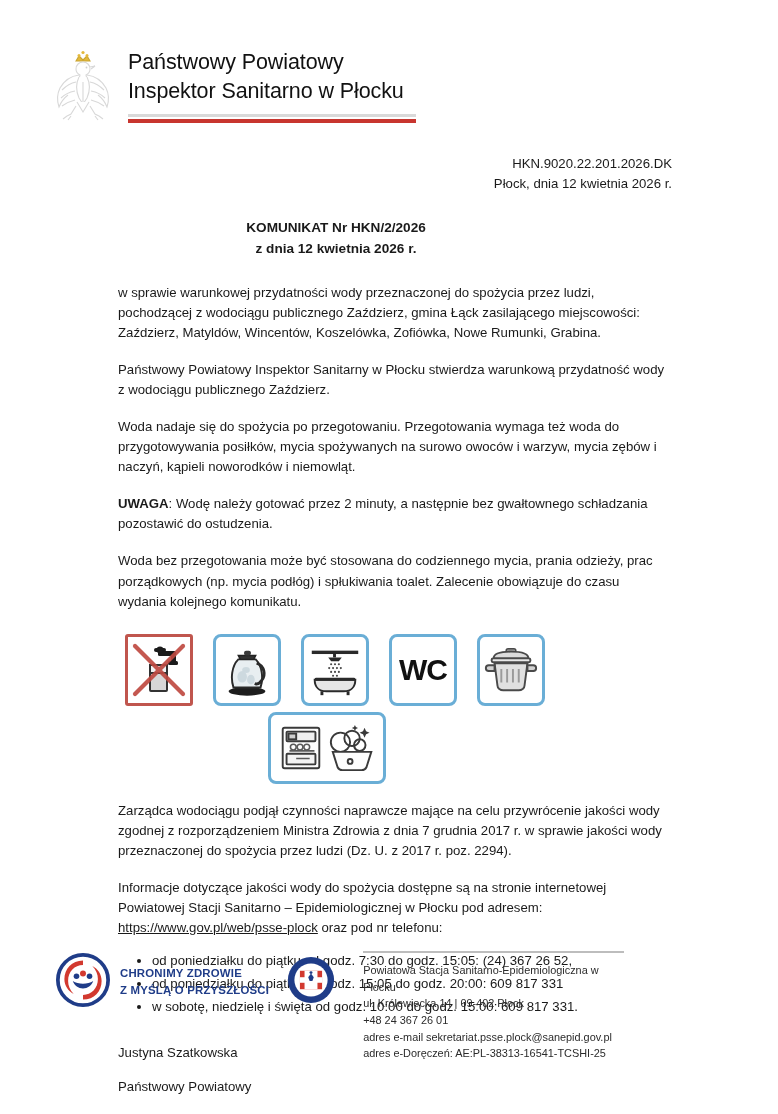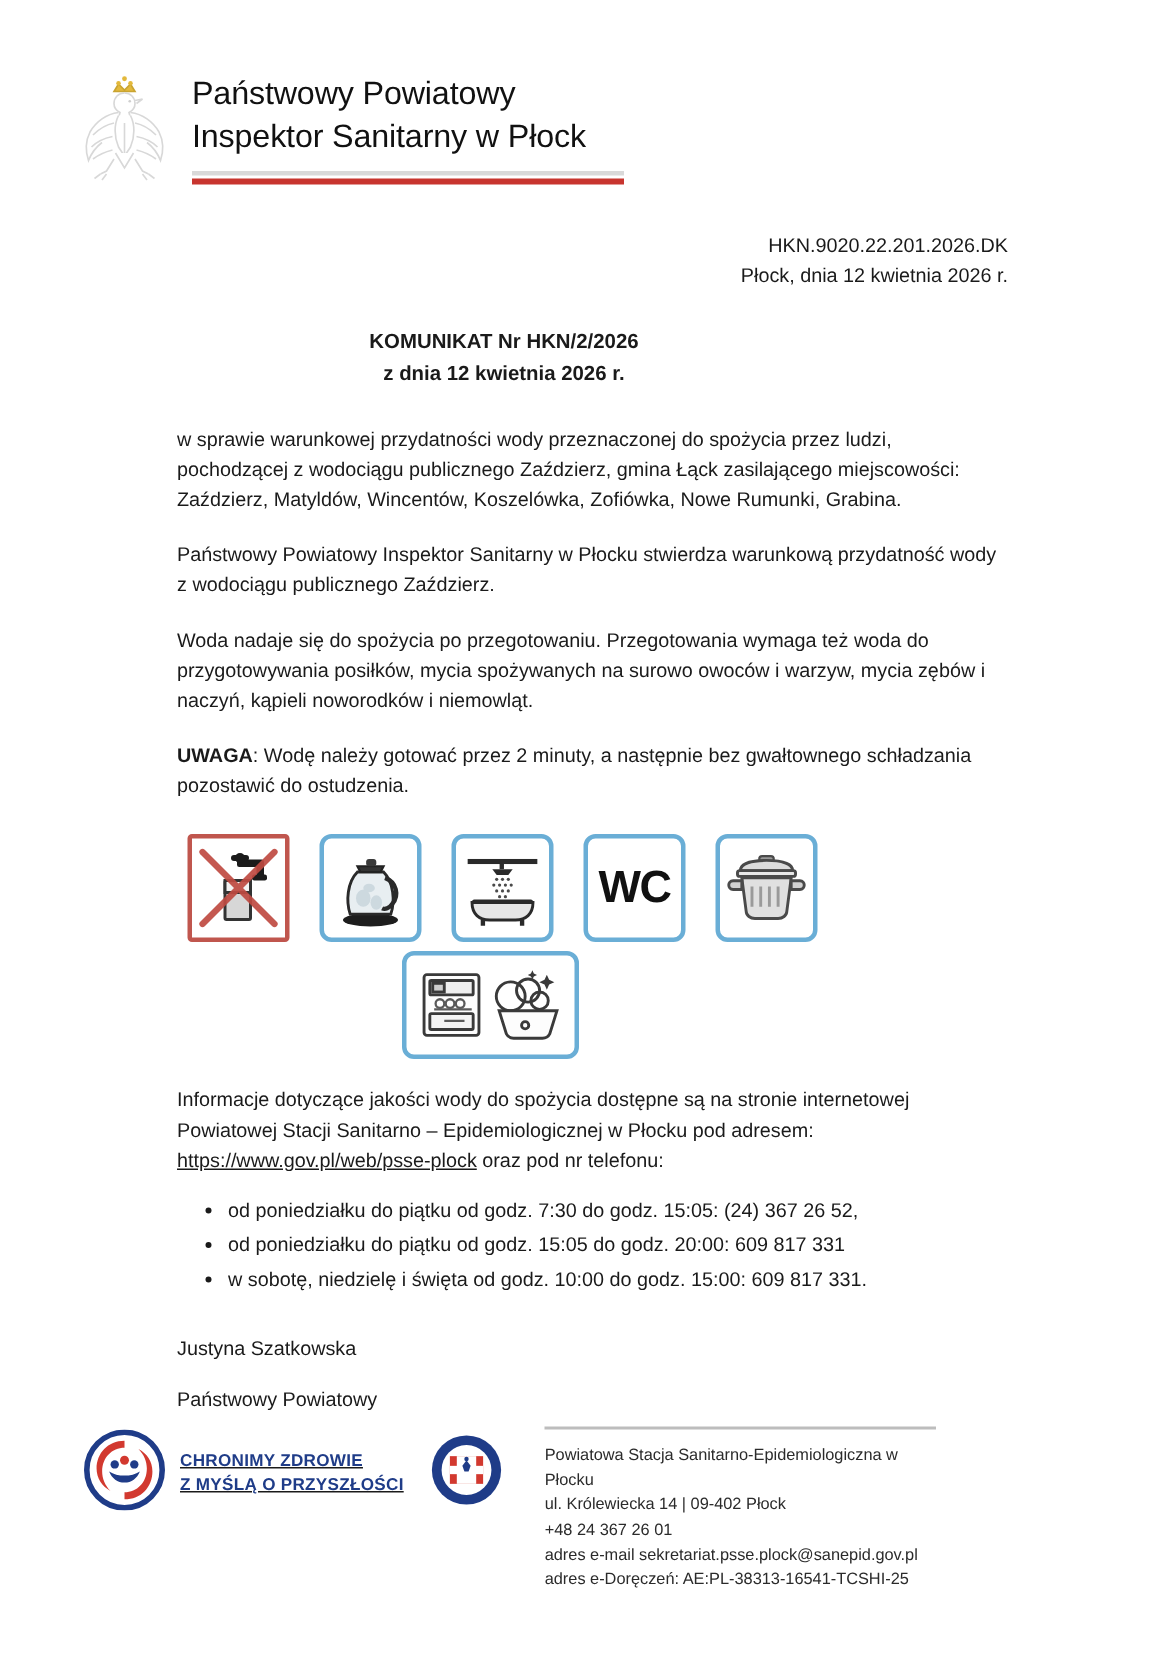--- a/index.html
+++ b/index.html
@@ -159,21 +159,20 @@
     bottom: 52px;
     padding: 0 48px 0 56px;
     display: flex;
     align-items: flex-start;
   }
   .footer-left {
     display: flex;
     align-items: center;
     flex: 0 0 auto;
     padding-top: 4px;
-    text-decoration: underline;
   }
   .slogan {
     margin-left: 10px;
     font-size: 11.4px;
     font-weight: bold;
     line-height: 1.45;
     color: #1f3c88;
     letter-spacing: 0.2px;
   }
   .seal { margin-left: 18px; }
@@ -229,21 +228,21 @@
 
           <path d="M24 60 l-5 8 l-4 2" fill="#fff"></path>
           <path d="M38 60 l5 8 l4 2" fill="#fff"></path>
           <path d="M15 70 l-4 3 M19 70 l-3 4"></path>
           <path d="M47 70 l4 3 M43 70 l3 4"></path>
         </g>
       </svg>
     </div>
     <div class="header-text">
       <div class="org-line">Państwowy Powiatowy</div>
-      <div class="org-line">Inspektor Sanitarny w Płock</div>
+      <div class="org-line">Inspektor Sanitarno w Płocku</div>
       <div class="rules">
         <div class="rule-gray"></div>
         <div class="rule-red"></div>
       </div>
     </div>
   </div>
 
   <div class="refblock">
     <div>HKN.9020.22.201.2026.DK</div>
     <div>Płock, dnia 12 kwietnia 2026 r.</div>
@@ -252,20 +251,21 @@
   <div class="title">
     <span class="t-line">KOMUNIKAT Nr HKN/2/2026</span>
     <span class="t-line">z dnia 12 kwietnia 2026 r.</span>
   </div>
 
   <div class="body">
     <p class="para first">w sprawie warunkowej przydatności wody przeznaczonej do spożycia przez ludzi, pochodzącej z wodociągu publicznego Zaździerz, gmina Łąck zasilającego miejscowości: Zaździerz, Matyldów, Wincentów, Koszelówka, Zofiówka, Nowe Rumunki, Grabina.</p>
     <p class="para">Państwowy Powiatowy Inspektor Sanitarny w Płocku stwierdza warunkową przydatność wody z wodociągu publicznego Zaździerz.</p>
     <p class="para">Woda nadaje się do spożycia po przegotowaniu. Przegotowania wymaga też woda do przygotowywania posiłków, mycia spożywanych na surowo owoców i warzyw, mycia zębów i naczyń, kąpieli noworodków i niemowląt.</p>
     <p class="para"><b>UWAGA</b><span>: Wodę należy gotować przez 2 minuty, a następnie bez gwałtownego schładzania pozostawić do ostudzenia.</span></p>
+    <p class="para">Woda bez przegotowania może być stosowana do codziennego mycia, prania odzieży, prac porządkowych (np. mycia podłóg) i spłukiwania toalet. Zalecenie obowiązuje do czasu wydania kolejnego komunikatu.</p>
   </div>
 
   <div class="picto-wrap">
     <div class="picto-row">
 
       <div class="tile red">
         <span>
         <svg viewBox="0 0 62 62" width="62" height="62" aria-hidden="true">
           <g stroke="#333" stroke-width="2" fill="#cfcfcf">
             <rect x="22" y="26" width="17" height="26" rx="1" fill="#d7d7d7"></rect>
@@ -385,20 +385,21 @@
             <path d="M93 9 l1.6 3.6 l3.6 1.6 l-3.6 1.6 l-1.6 3.6 l-1.6 -3.6 l-3.6 -1.6 l3.6 -1.6 z"></path>
             <path d="M83 6 l1 2.2 l2.2 1 l-2.2 1 l-1 2.2 l-1 -2.2 l-2.2 -1 l2.2 -1 z"></path>
           </g>
         </svg>
         </span>
       </div>
     </div>
   </div>
 
   <div class="body">
+    <p class="para">Zarządca wodociągu podjął czynności naprawcze mające na celu przywrócenie jakości wody zgodnej z rozporządzeniem Ministra Zdrowia z dnia 7 grudnia 2017 r. w sprawie jakości wody przeznaczonej do spożycia przez ludzi (Dz. U. z 2017 r. poz. 2294).</p>
     <p class="para"><span>Informacje dotyczące jakości wody do spożycia dostępne są na stronie internetowej Powiatowej Stacji Sanitarno – Epidemiologicznej w Płocku pod adresem: </span><span class="link">https://www.gov.pl/web/psse-plock</span><span> oraz pod nr telefonu:</span></p>
     <ul class="para" style="margin-top:10px;padding-left:34px;">
       <li style="margin-bottom:3px;">od poniedziałku do piątku od godz. 7:30 do godz. 15:05: (24) 367 26 52,</li>
       <li style="margin-bottom:3px;">od poniedziałku do piątku od godz. 15:05 do godz. 20:00: 609 817 331</li>
       <li>w sobotę, niedzielę i święta od godz. 10:00 do godz. 15:00: 609 817 331.</li>
     </ul>
   </div>
 
   <div class="sign">
     <div>Justyna Szatkowska</div>

